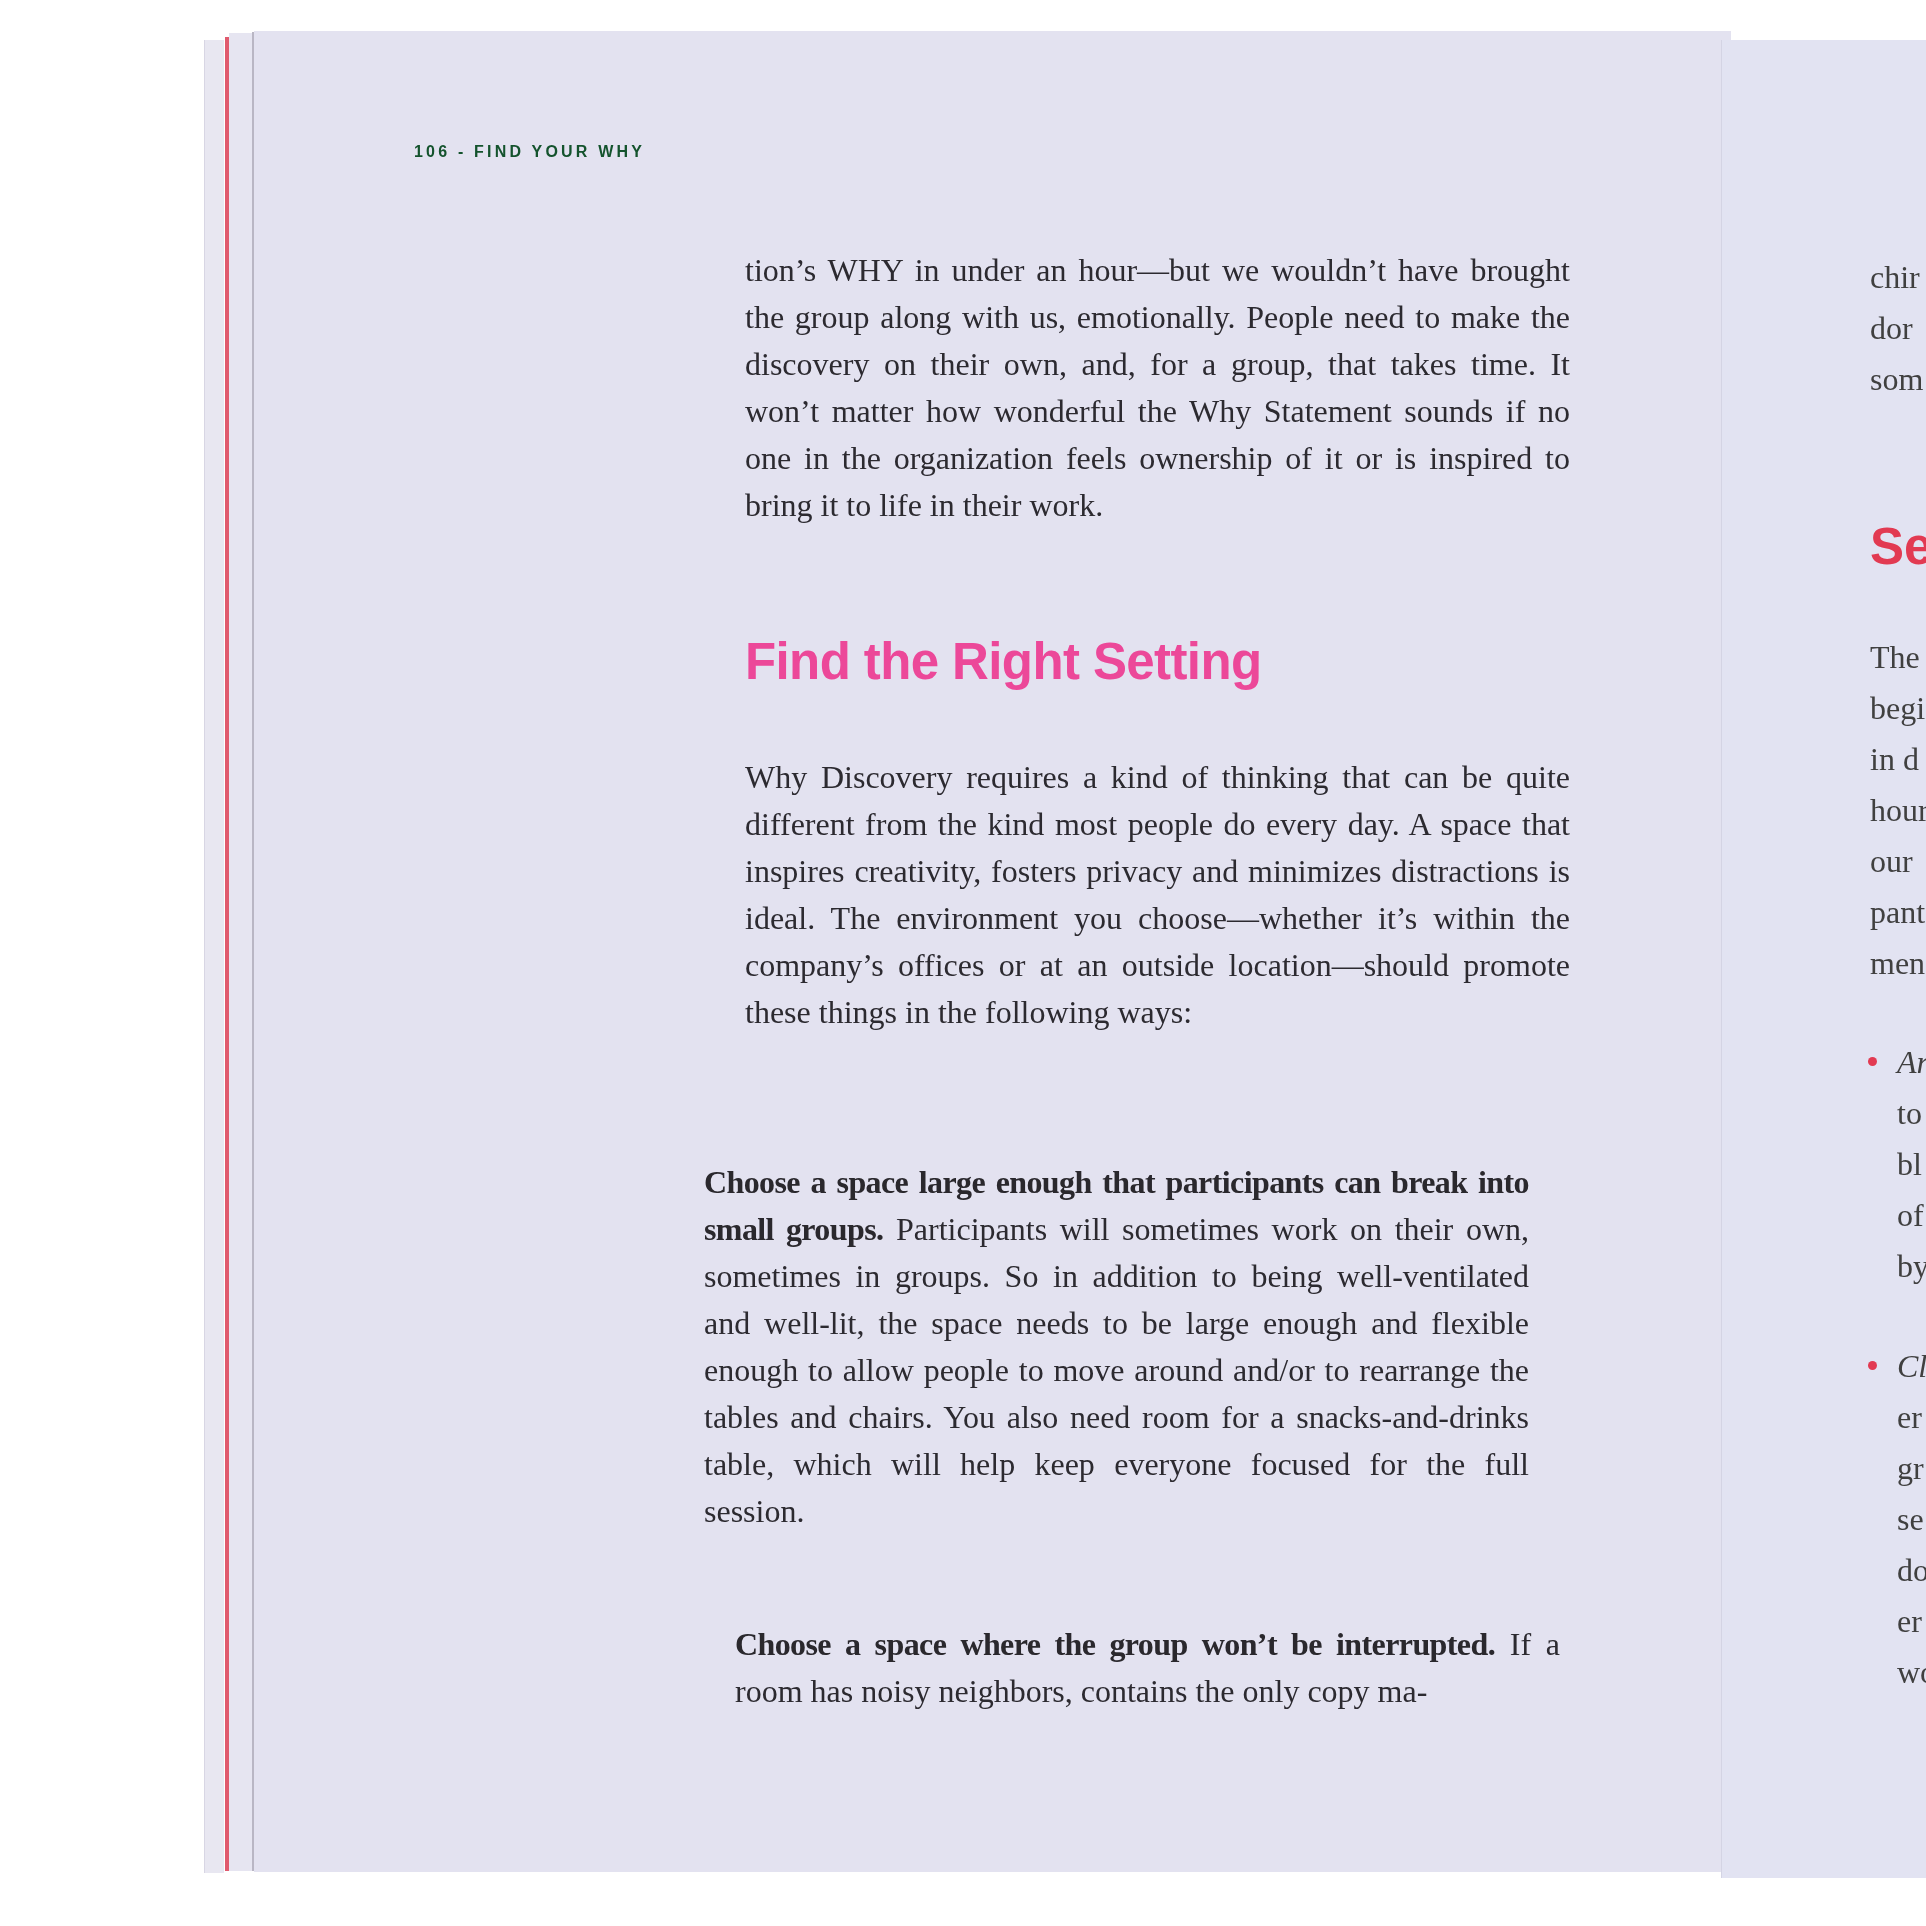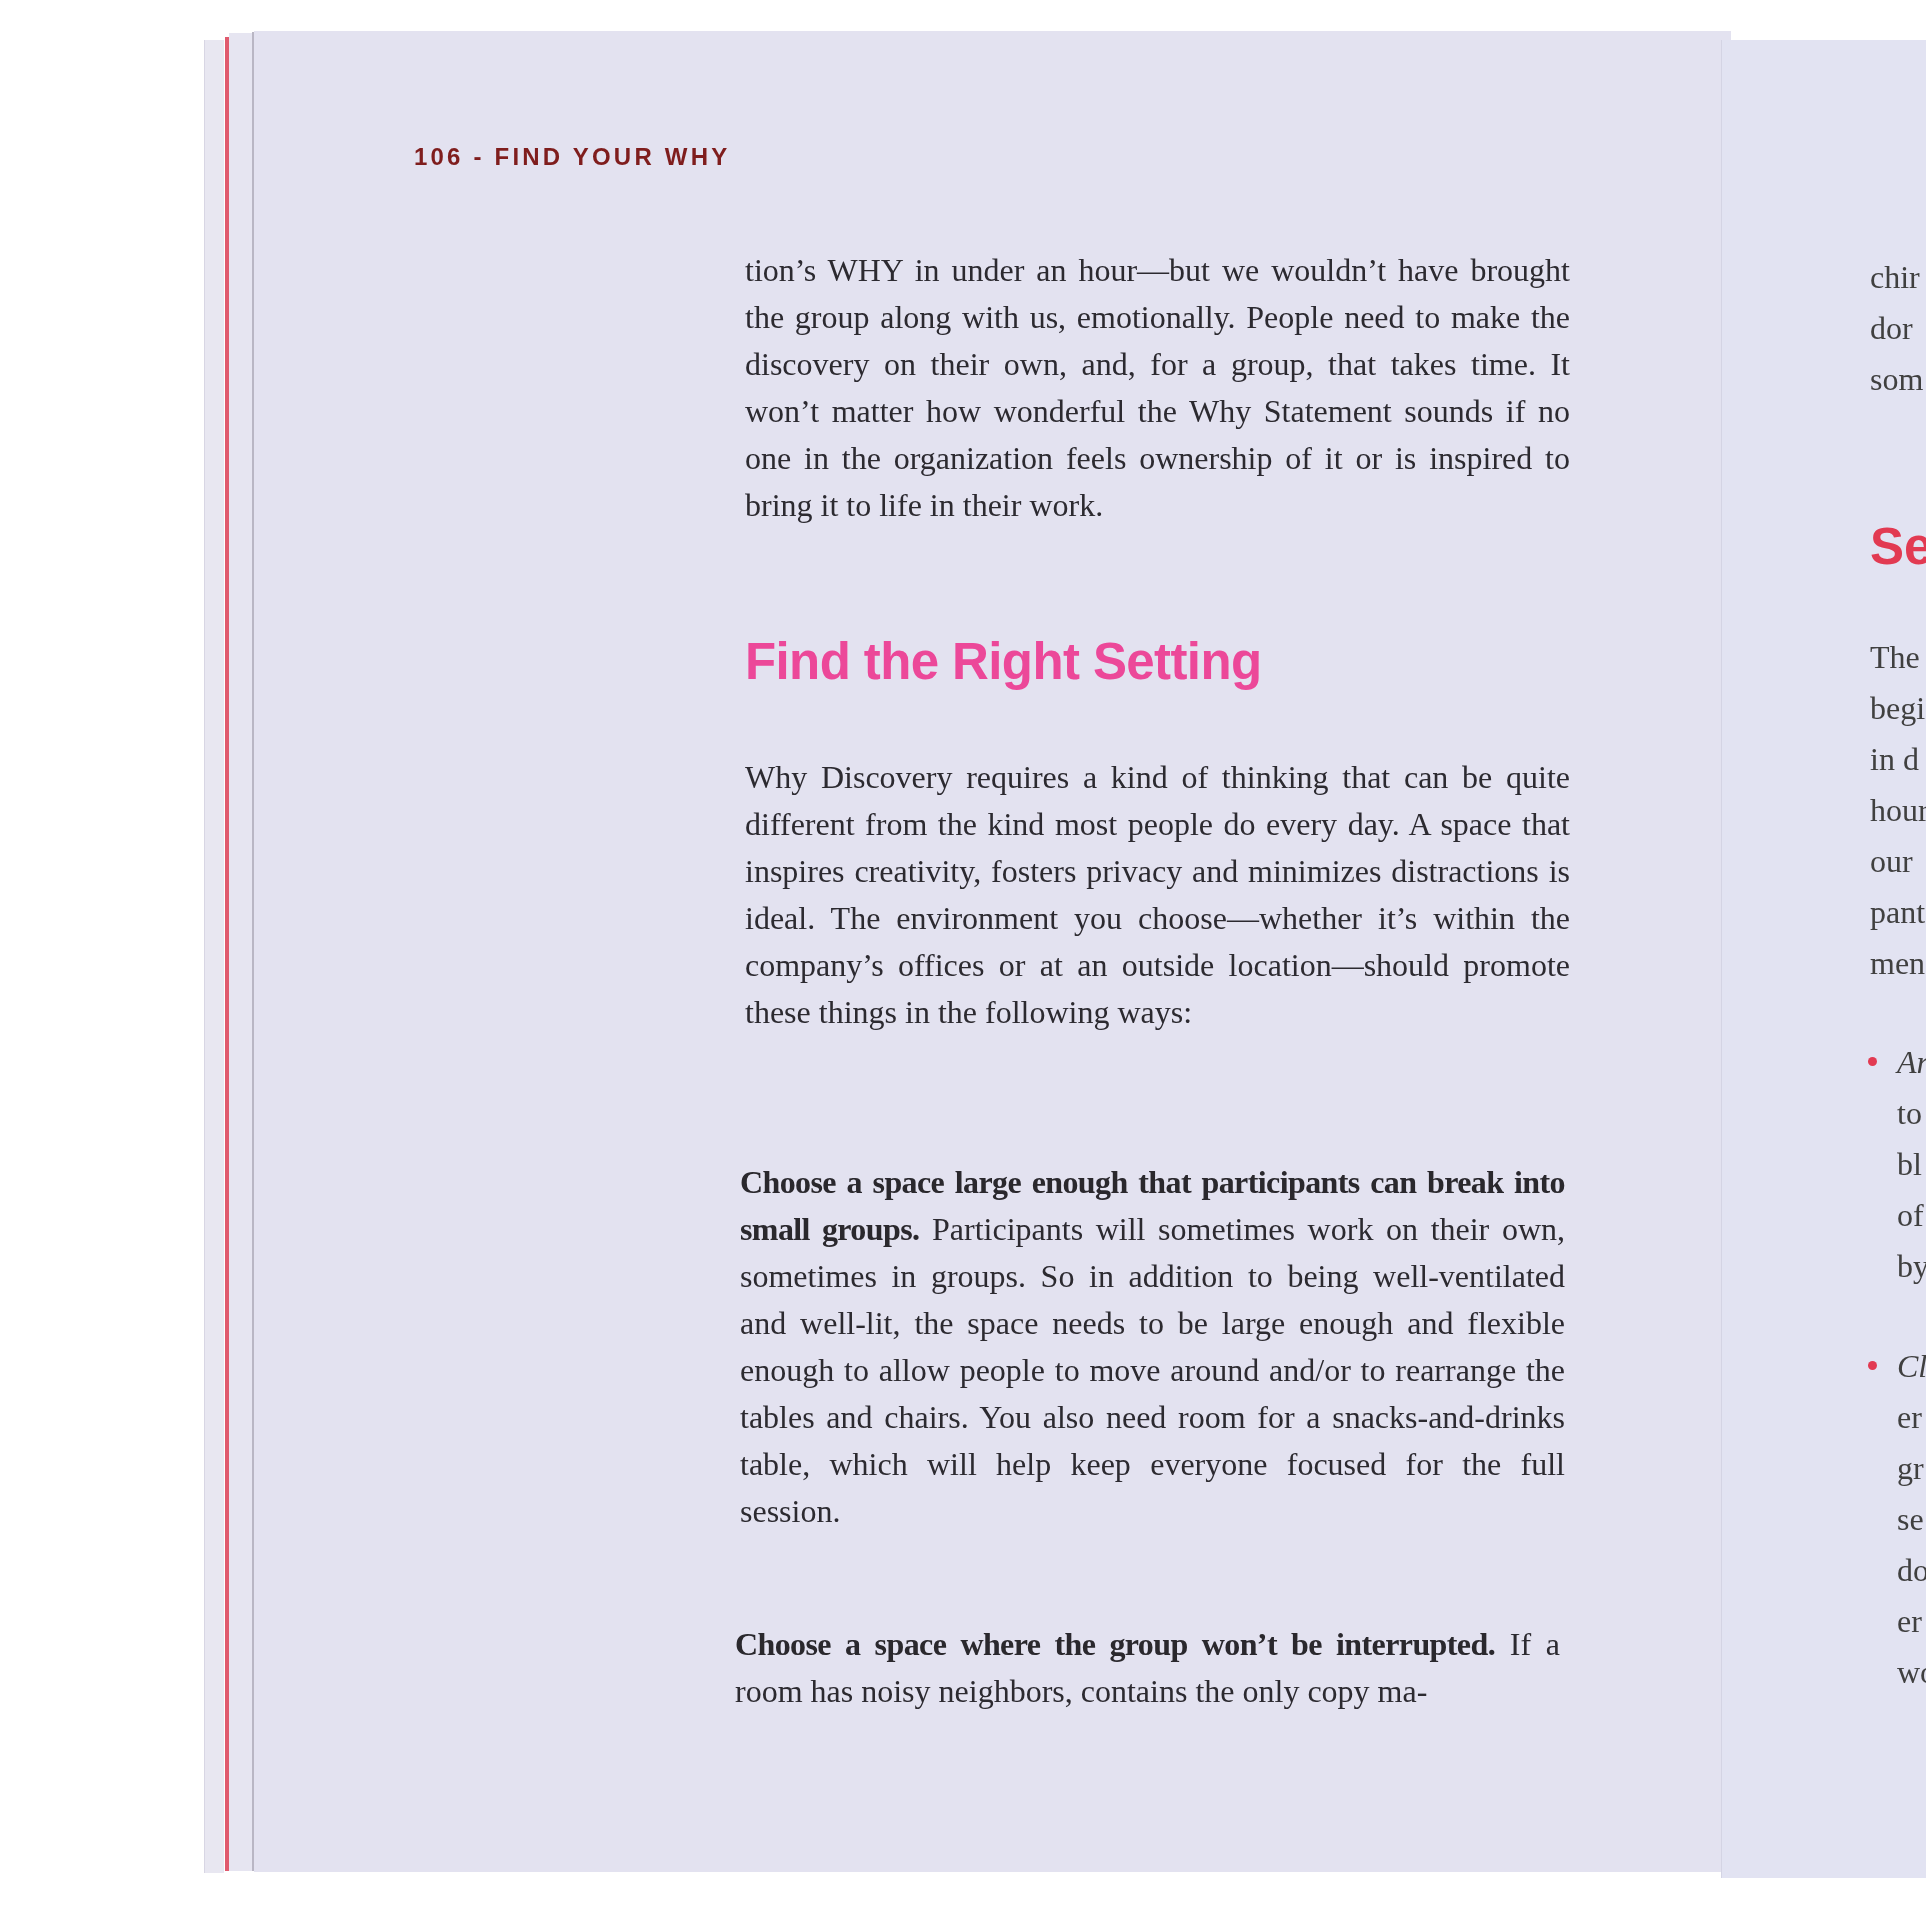--- a/index.html
+++ b/index.html
@@ -14,21 +14,21 @@
     background:#e3e2f0;
   }
   .right-page {
     position:absolute; left:1721px; top:40px; width:218px; height:1838px;
     background:#e2e3f2;
     border-left:1.3px solid #d4d4e4;
   }
   .running-head {
     position:absolute; left:414px; top:143px;
     font-family:"Liberation Sans", sans-serif; font-weight:bold;
-    font-size:24px; letter-spacing:3.2px; color:#7f1d1d;
+    font-size:16px; letter-spacing:3.2px; color:#14532d;
     white-space:nowrap;
   }
   .col { position:absolute; left:745px; width:825px; color:#2c2a30; }
   .para { font-size:32px; line-height:47px; text-align:justify; margin:0; }
   .para b { font-weight:bold; color:#2a282d; letter-spacing:-0.6px; }
   .heading {
     position:absolute; left:745px; top:632px;
     font-family:"Liberation Sans", sans-serif; font-weight:bold;
     font-size:51px; color:#ec4899; margin:0; white-space:nowrap;
     letter-spacing:-0.6px;
@@ -64,21 +64,21 @@
 <div class="col" style="top:247px;">
   <p class="para">tion’s WHY in under an hour—but we wouldn’t have brought the group along with us, emotionally. People need to make the discovery on their own, and, for a group, that takes time. It won’t matter how wonderful the Why Statement sounds if no one in the organization feels ownership of it or is inspired to bring it to life in their work.</p>
 </div>
 
 <h2 class="heading">Find the Right Setting</h2>
 
 <div class="col" style="top:754px;">
   <p class="para">Why Discovery requires a kind of thinking that can be quite different from the kind most people do every day. A space that inspires creativity, fosters privacy and minimizes distractions is ideal. The environment you choose—whether it’s within the company’s offices or at an outside location—should promote these things in the following ways:</p>
 </div>
 
-<div class="col" style="top:1159px; left:740px;">
+<div class="col" style="top:1159px; left:704px;">
   <p class="para">
     <b>Choose a space large enough that participants can break into small groups.</b><span> Participants will sometimes work on their own, sometimes in groups. So in addition to being well-ventilated and well-lit, the space needs to be large enough and flexible enough to allow people to move around and/or to rearrange the tables and chairs. You also need room for a snacks-and-drinks table, which will help keep everyone focused for the full session.</span>
   </p>
 </div>
 
 <div class="col" style="top:1613px; left:735px;margin-top:8px;">
   <p class="para">
     <b>Choose a space where the group won’t be interrupted.</b><span> If a room has noisy neighbors, contains the only copy ma-</span>
   </p>
 </div>

